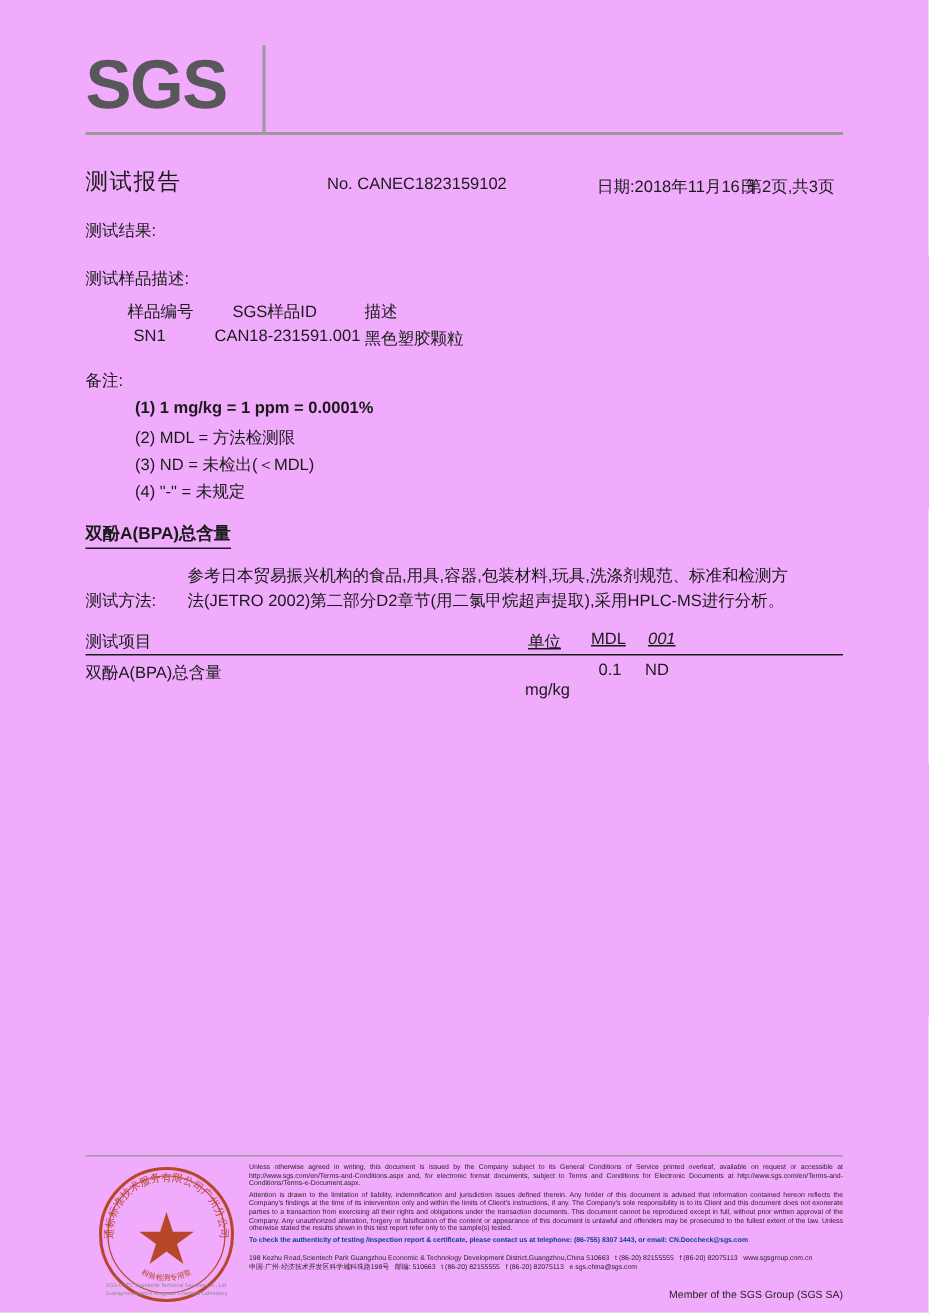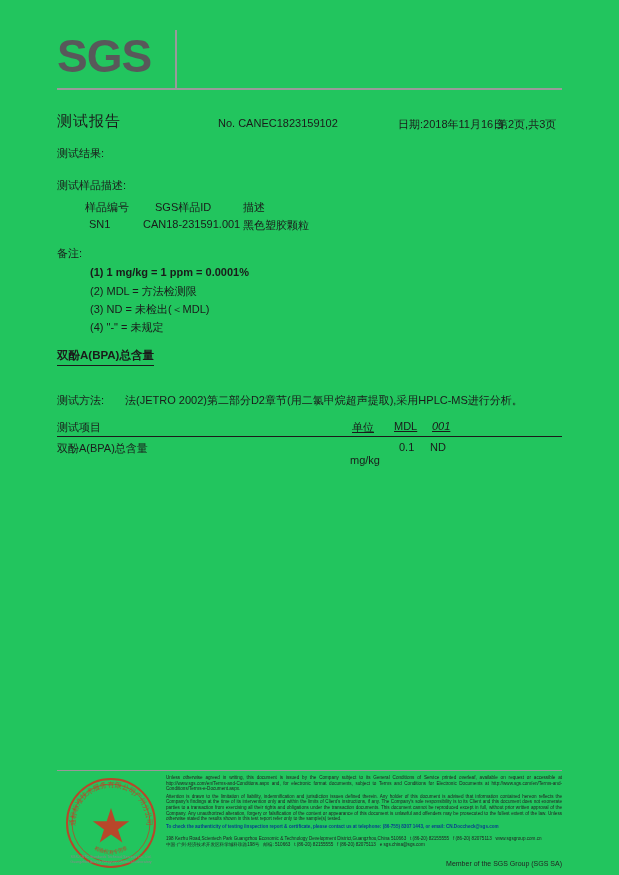--- a/index.html
+++ b/index.html
@@ -7,21 +7,21 @@
     padding: 0;
     background: #f0f0f0;
   }
   body {
     font-family: "Liberation Sans", sans-serif;
   }
   .page {
     position: relative;
     width: 619px;
     height: 875px;
-    background: #22c55e;
+    background: #f0abfc;
     overflow: hidden;
   }
   
   .logo-wrap {
     position: absolute;
     left: 57px;
     top: 30px;
     width: 120px;
     height: 56px;
   }
@@ -257,20 +257,21 @@
 
   <div class="lbl remarks-label">备注:</div>
   <div class="note note1">(1) 1 mg/kg = 1 ppm = 0.0001%</div>
   <div class="note note2">(2) MDL = 方法检测限</div>
   <div class="note note3">(3) ND = 未检出(＜MDL)</div>
   <div class="note note4">(4) "-" = 未规定</div>
 
   <div class="section-head">双酚A(BPA)总含量</div>
 
   <div class="lbl method-label">测试方法:</div>
+  <div class="method-line ml1">参考日本贸易振兴机构的食品,用具,容器,包装材料,玩具,洗涤剂规范、标准和检测方</div>
   <div class="method-line ml2">法(JETRO 2002)第二部分D2章节(用二氯甲烷超声提取),采用HPLC-MS进行分析。</div>
 
   <div class="rt-head rt-h-item">测试项目</div>
   <div class="rt-head rt-h-unit">单位</div>
   <div class="rt-head rt-h-mdl">MDL</div>
   <div class="rt-head rt-h-001">001</div>
   <div class="rt-line"></div>
 
   <div class="rt-row rt-r-item">双酚A(BPA)总含量</div>
   <div class="rt-row rt-r-unit">mg/kg</div>

